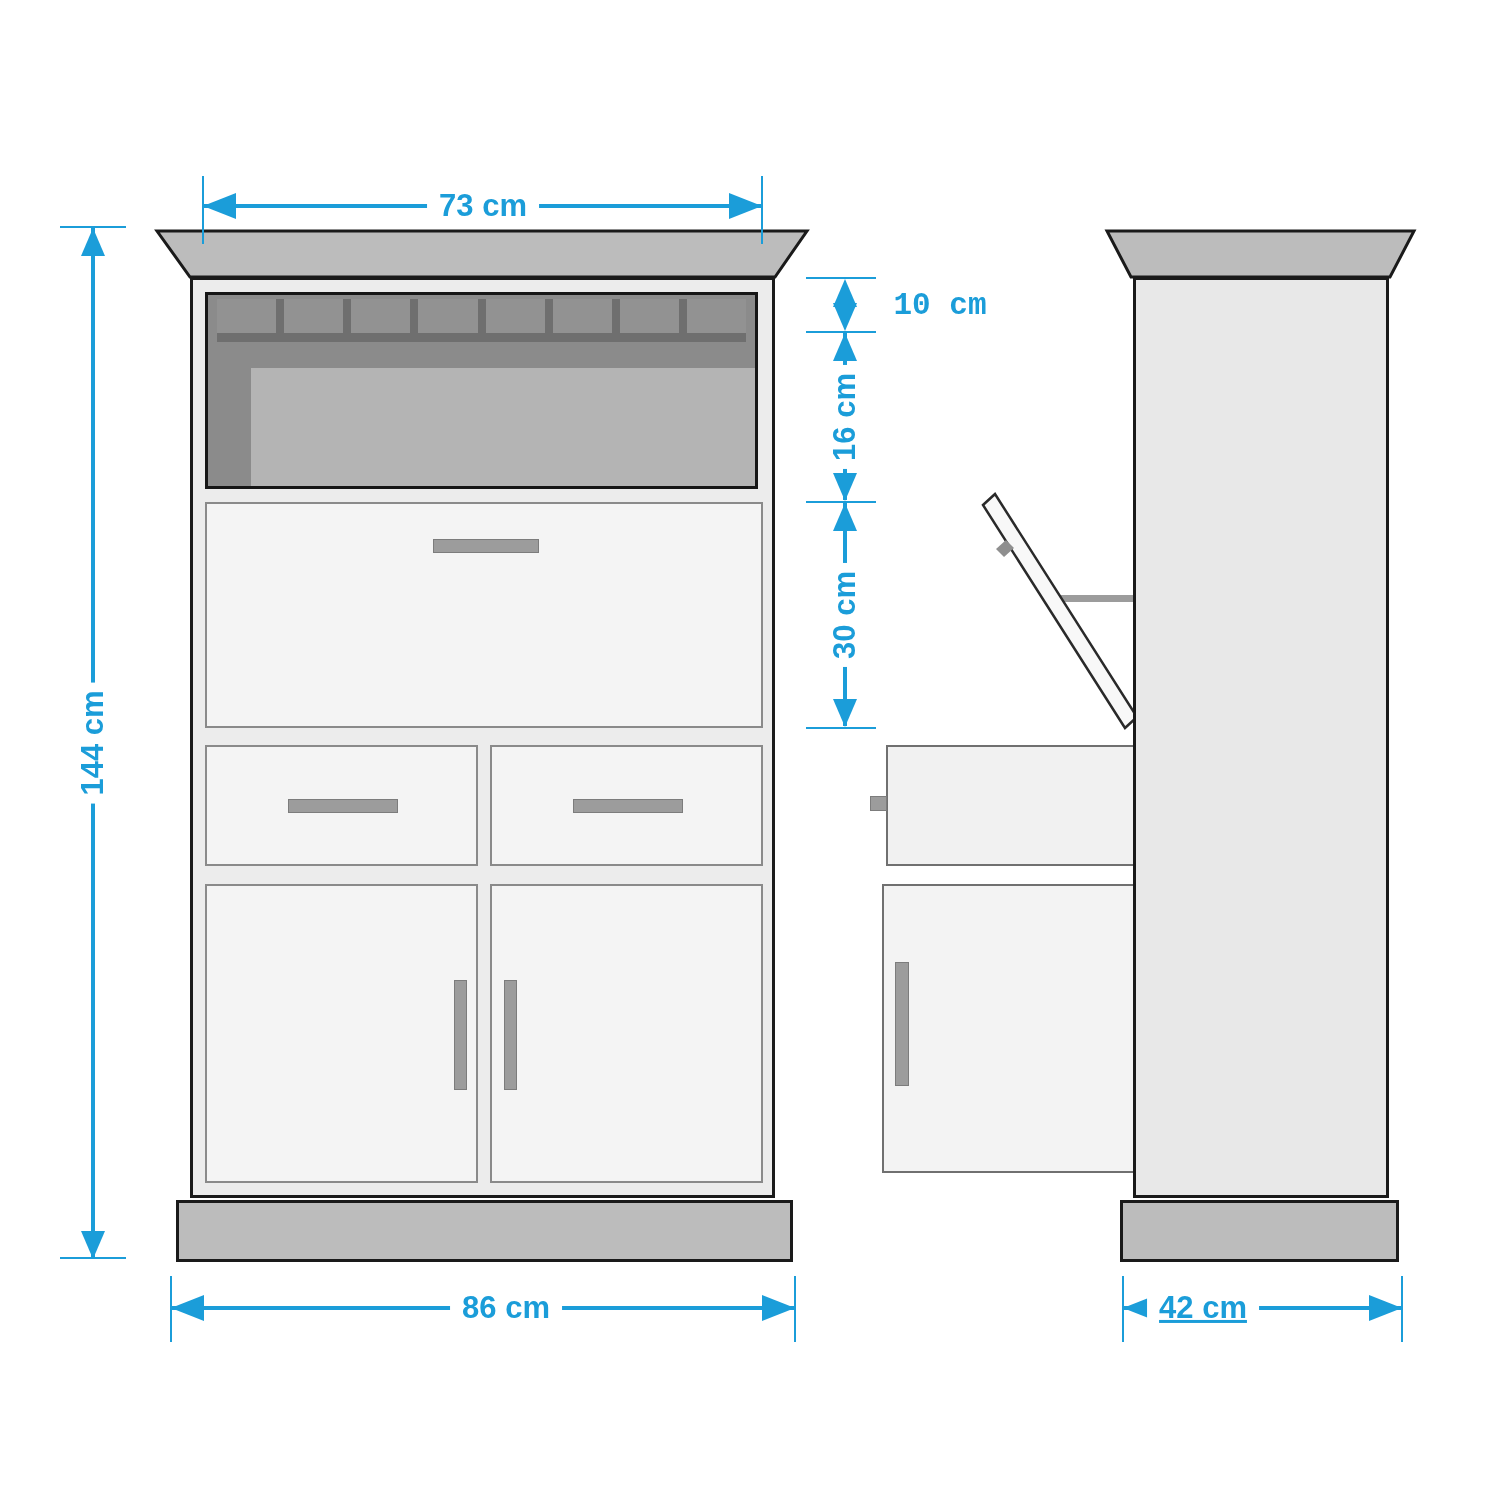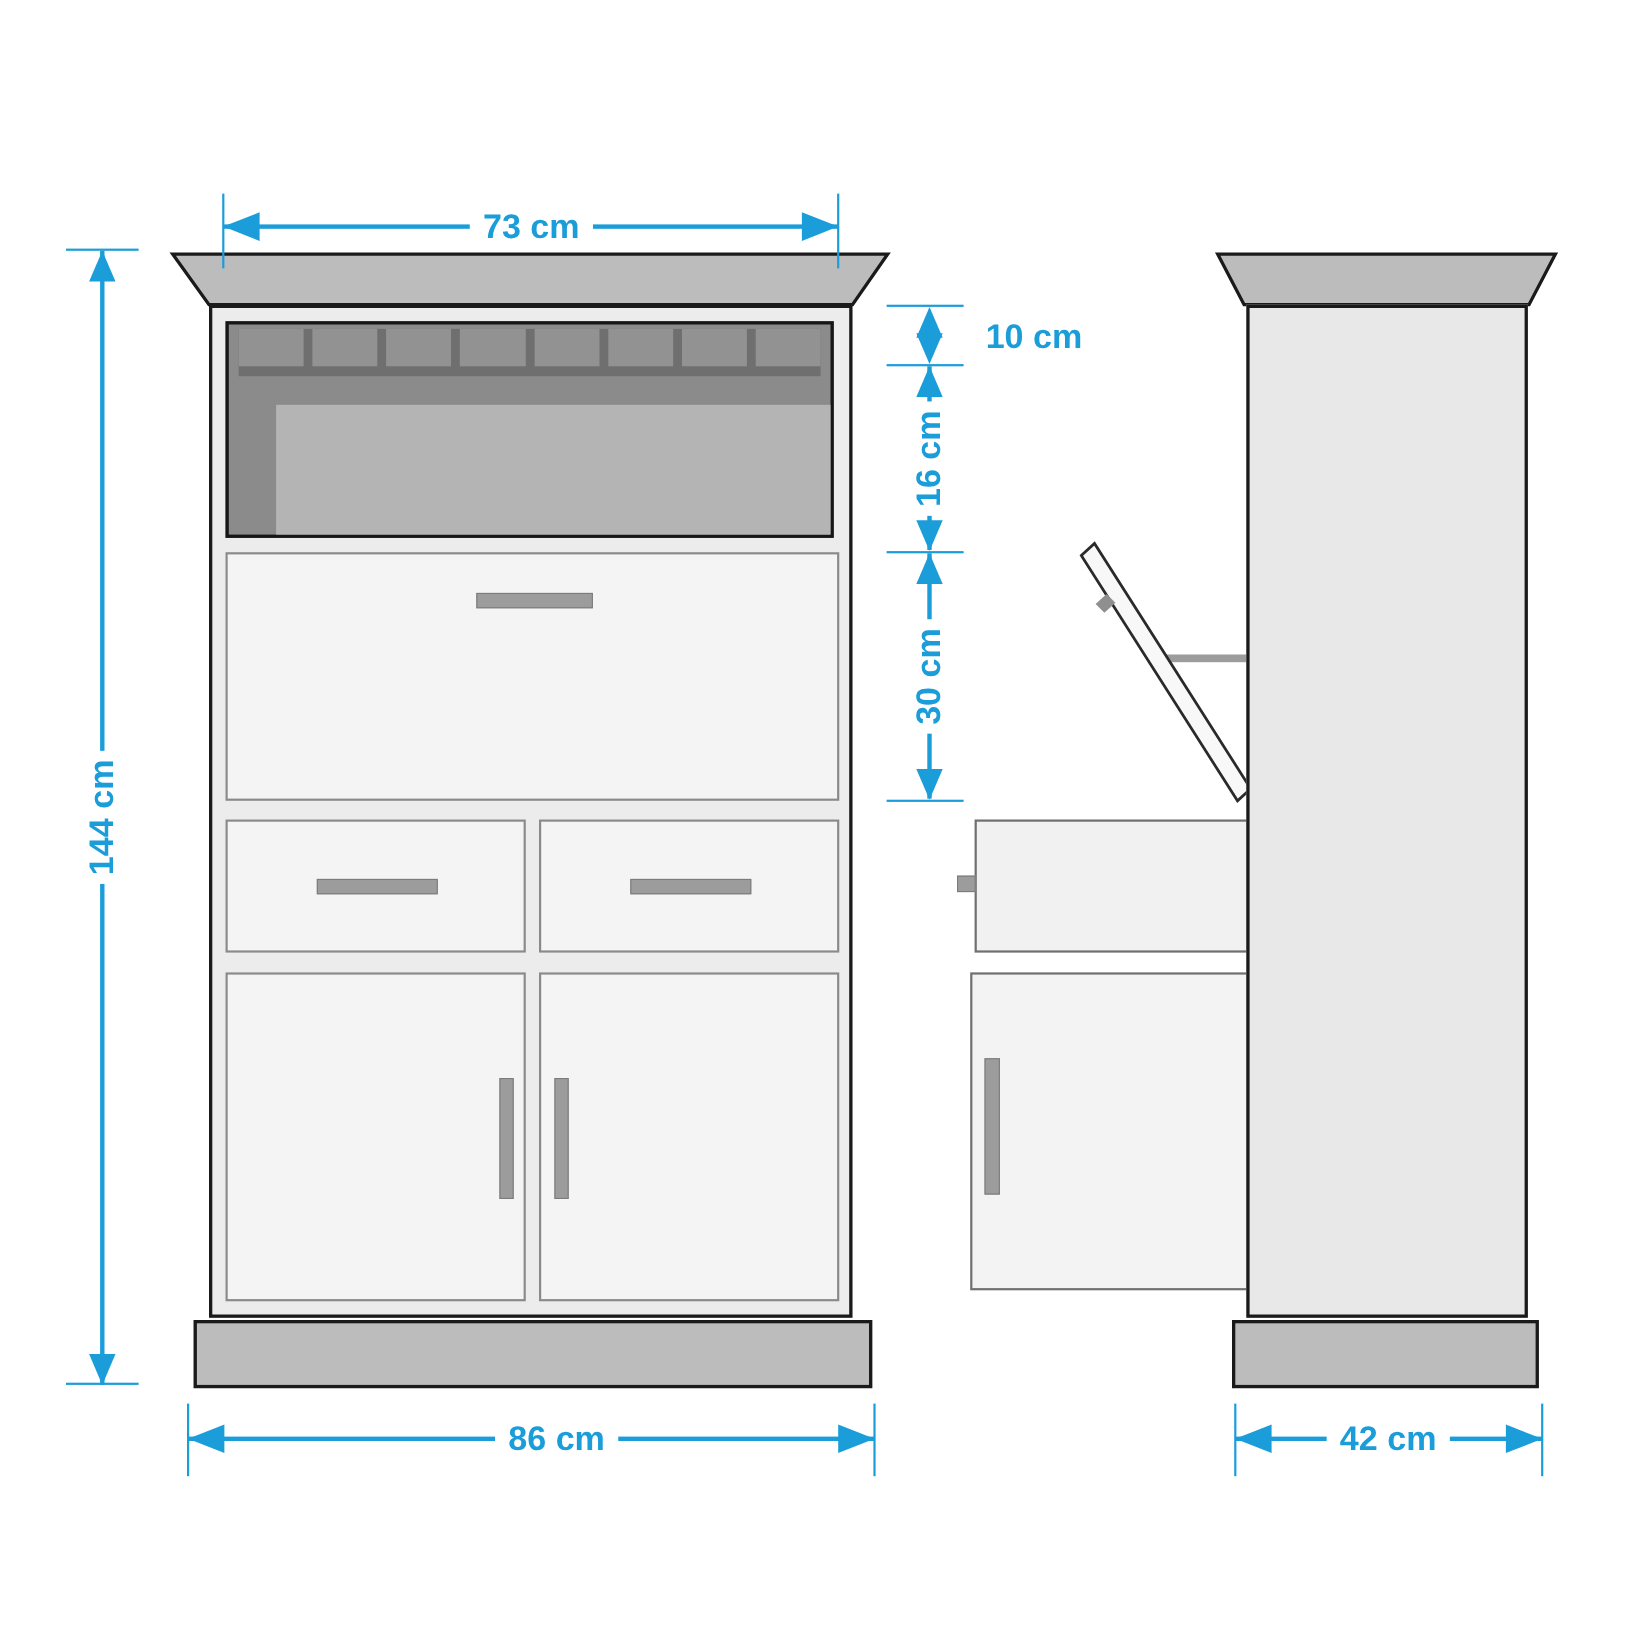--- a/index.html
+++ b/index.html
@@ -45,21 +45,21 @@
   .ah{position:absolute;width:0;height:0;}
   .ah.left{border-top:13px solid transparent;border-bottom:13px solid transparent;border-right:33px solid var(--blue);}
   .ah.right{border-top:13px solid transparent;border-bottom:13px solid transparent;border-left:33px solid var(--blue);}
   .ah.up{border-left:12px solid transparent;border-right:12px solid transparent;border-bottom:28px solid var(--blue);}
   .ah.down{border-left:12px solid transparent;border-right:12px solid transparent;border-top:28px solid var(--blue);}
   .dlabel{
     position:absolute;color:var(--blue);font-weight:bold;font-size:31px;line-height:1.1;
     background:#ffffff;padding:2px 12px;white-space:nowrap;transform:translate(-50%,-50%);
   }
   .dlabel.rot{transform:translate(-50%,-50%) rotate(-90deg);padding:2px 8px;}
-  .dlabel.plain{background:transparent;}
+  .dlabel.plain{background:transparent;font-family:Liberation Mono, monospace;}
 </style>
 </head>
 <body>
 
 <div id="canvas">
 
   <div class="abs" style="left:0;top:0;width:0;height:0;">
 
     <div class="abs carcass" style="left:190px;top:277px;width:585px;height:921px;"></div>
 
@@ -164,16 +164,16 @@
     <div class="ah right" style="left:762px;top:1295px;"></div>
     <span class="dlabel" style="left:506px;top:1308px;">86 cm</span>
   </div>
 
   <div>
     <div class="tickV" style="left:1122px;top:1276px;height:66px;"></div>
     <div class="tickV" style="left:1401px;top:1276px;height:66px;"></div>
     <div class="dlineH" style="left:1123px;top:1306px;width:279px;"></div>
     <div class="ah left" style="left:1123px;top:1295px;"></div>
     <div class="ah right" style="left:1369px;top:1295px;"></div>
-    <span class="dlabel" style="left:1262px;top:1308px;">42 cm</span>
+    <span class="dlabel" style="left:1203px;top:1308px;text-decoration:underline;">42 cm</span>
   </div>
 
 </div>
 
 </body></html>

